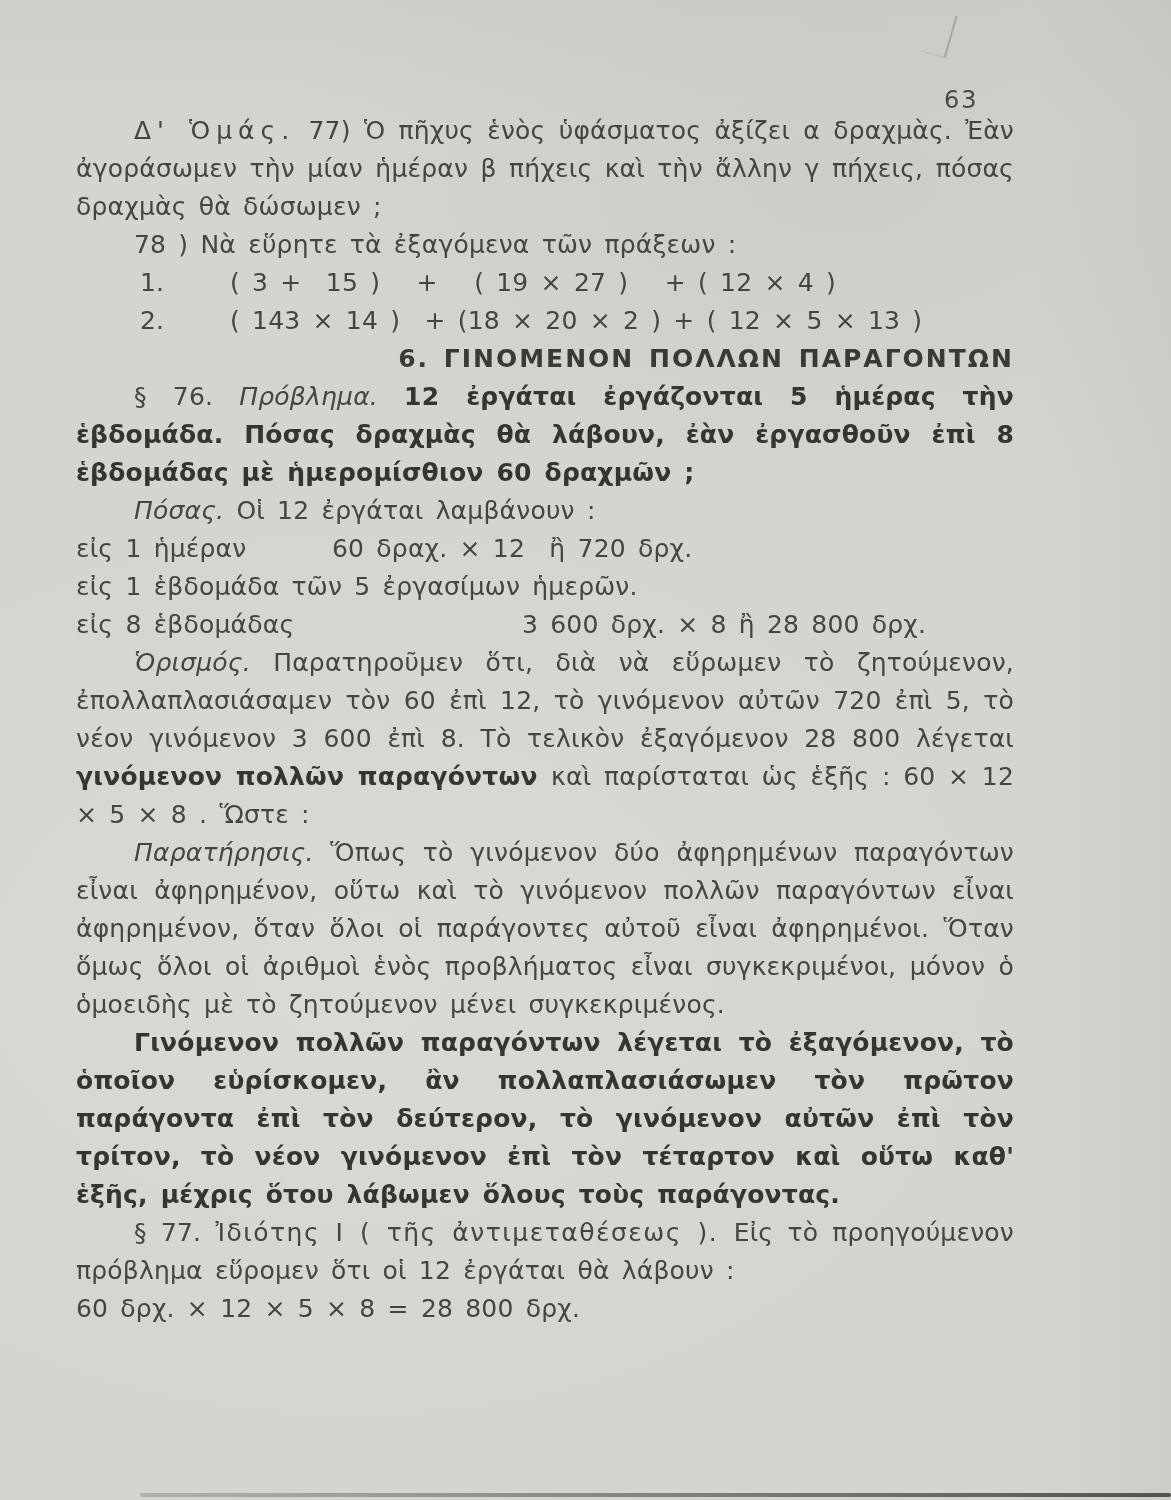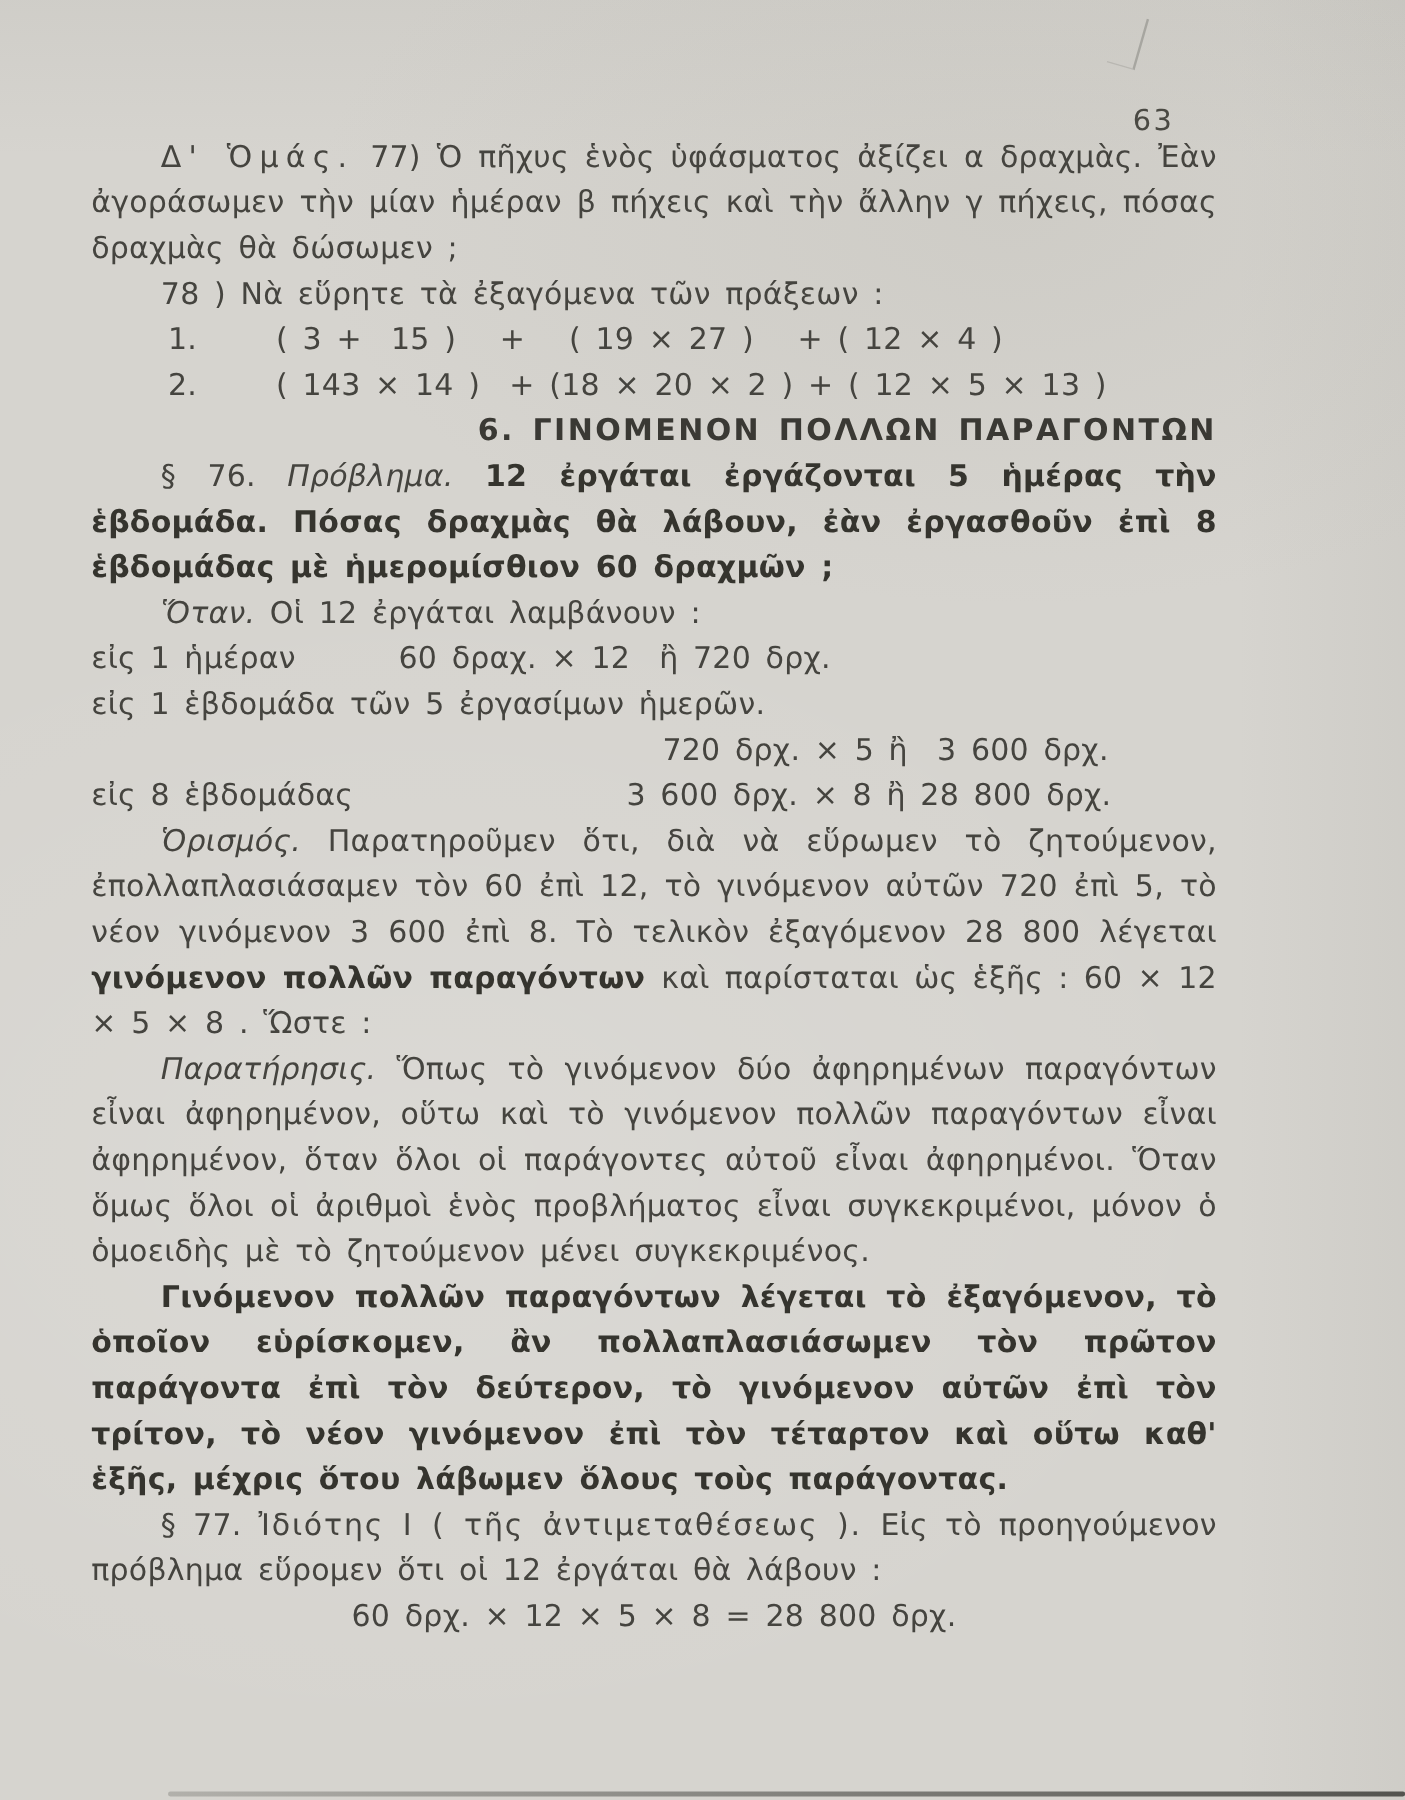--- a/index.html
+++ b/index.html
@@ -73,21 +73,21 @@
   .calc-row { white-space: pre; }
   .calc-row .cl { display: inline-block; }
   .row-a .cl { width: 256px; }
   .row-c .cl { width: 476px; }
   .row-d .cl { width: 446px; }
 
   .mt76 { margin-top: 26px; }
   .mt77 { margin-top: 38px; }
   .sec77-title { letter-spacing: 1.5px; }
 
-  .formula { text-align: center; }
+  .formula { text-align: left; }
 
   .bottom-edge {
     position: absolute;
     bottom: 3px;
     left: 140px;
     right: 0;
     height: 4px;
     border-radius: 2px;
     background: linear-gradient(90deg, rgba(70,70,64,0.25), rgba(48,48,44,0.78));
   }
@@ -108,26 +108,25 @@
     <p class="para indent">78 )  Νὰ εὕρητε τὰ ἐξαγόμενα τῶν πράξεων :</p>
 
     <div class="ex-item"><span class="ex-num">1.</span><span class="ex-expr">( 3 +  15 )   +   ( 19 × 27 )   + ( 12 × 4 )</span></div>
 
     <div class="ex-item"><span class="ex-num">2.</span><span class="ex-expr">( 143 × 14 )  + (18 × 20 × 2 ) + ( 12 × 5 × 13 )</span></div>
 
     <p class="para heading">6.  ΓΙΝΟΜΕΝΟΝ ΠΟΛΛΩΝ ΠΑΡΑΓΟΝΤΩΝ</p>
 
     <p class="para just indent mt76"><span>§ 76. </span><span class="it">Πρόβλημα. </span><span class="bold">12 ἐργάται ἐργάζονται 5 ἡμέρας τὴν ἑβδομάδα. Πόσας δραχμὰς θὰ λάβουν, ἐὰν ἐργασθοῦν ἐπὶ 8 ἑβδομάδας μὲ ἡμερομίσθιον 60 δραχμῶν ;</span></p>
 
-    <p class="para indent"><span class="it">Ὅταν. </span><span>Οἱ 12 ἐργάται λαμβάνουν :</span></p>
+    <p class="para indent"><span class="it">Πόσας. </span><span>Οἱ 12 ἐργάται λαμβάνουν :</span></p>
 
     <div class="calc">
       <div class="calc-row row-a"><span class="cl">εἰς 1 ἡμέραν</span><span class="cv">60 δραχ. × 12  ἢ 720 δρχ.</span></div>
       <div class="calc-row row-b"><span class="cl">εἰς 1 ἑβδομάδα τῶν 5 ἐργασίμων ἡμερῶν.</span><span class="cv"></span></div>
-      <div class="calc-row row-c"><span class="cl"></span><span class="cv">720 δρχ. × 5 ἢ  3 600 δρχ.</span></div>
       <div class="calc-row row-d"><span class="cl">εἰς 8 ἑβδομάδας</span><span class="cv">3 600 δρχ. × 8 ἢ 28 800 δρχ.</span></div>
     </div>
 
     <p class="para just indent"><span class="it">Ὁρισμός. </span><span>Παρατηροῦμεν ὅτι, διὰ νὰ εὕρωμεν τὸ ζητούμενον, ἐπολλαπλασιάσαμεν τὸν 60 ἐπὶ 12, τὸ γινόμενον αὐτῶν 720 ἐπὶ 5, τὸ νέον γινόμενον 3 600 ἐπὶ 8. Τὸ τελικὸν ἐξαγόμενον 28 800 λέγεται</span><span class="bold"> γινόμενον πολλῶν παραγόντων </span><span>καὶ  παρίσταται ὡς ἑξῆς : 60 × 12 × 5 × 8 .  Ὥστε :</span></p>
 
     <p class="para just indent"><span class="it">Παρατήρησις. </span><span>Ὅπως τὸ γινόμενον δύο ἀφηρημένων παραγόντων εἶναι ἀφηρημένον, οὕτω καὶ τὸ γινόμενον πολλῶν παραγόντων εἶναι ἀφηρημένον, ὅταν ὅλοι οἱ παράγοντες αὐτοῦ εἶναι ἀφηρημένοι. Ὅταν ὅμως ὅλοι οἱ ἀριθμοὶ ἑνὸς προβλήματος εἶναι συγκεκριμένοι, μόνον ὁ ὁμοειδὴς μὲ τὸ ζητούμενον μένει συγκεκριμένος.</span></p>
 
     <p class="para just indent bold">Γινόμενον πολλῶν παραγόντων λέγεται τὸ ἐξαγόμενον, τὸ ὁποῖον εὑρίσκομεν, ἂν πολλαπλασιάσωμεν τὸν πρῶτον παράγοντα ἐπὶ τὸν δεύτερον, τὸ γινόμενον αὐτῶν ἐπὶ τὸν τρίτον, τὸ νέον γινόμενον ἐπὶ τὸν τέταρτον καὶ οὕτω καθ' ἑξῆς, μέχρις ὅτου λάβωμεν ὅλους τοὺς παράγοντας.</p>
 
     <p class="para just indent mt77"><span>§ 77. </span><span class="sec77-title">Ἰδιότης Ι ( τῆς ἀντιμεταθέσεως ). </span><span>Εἰς τὸ προηγούμενον πρόβλημα εὕρομεν ὅτι οἱ 12 ἐργάται θὰ λάβουν :</span></p>

